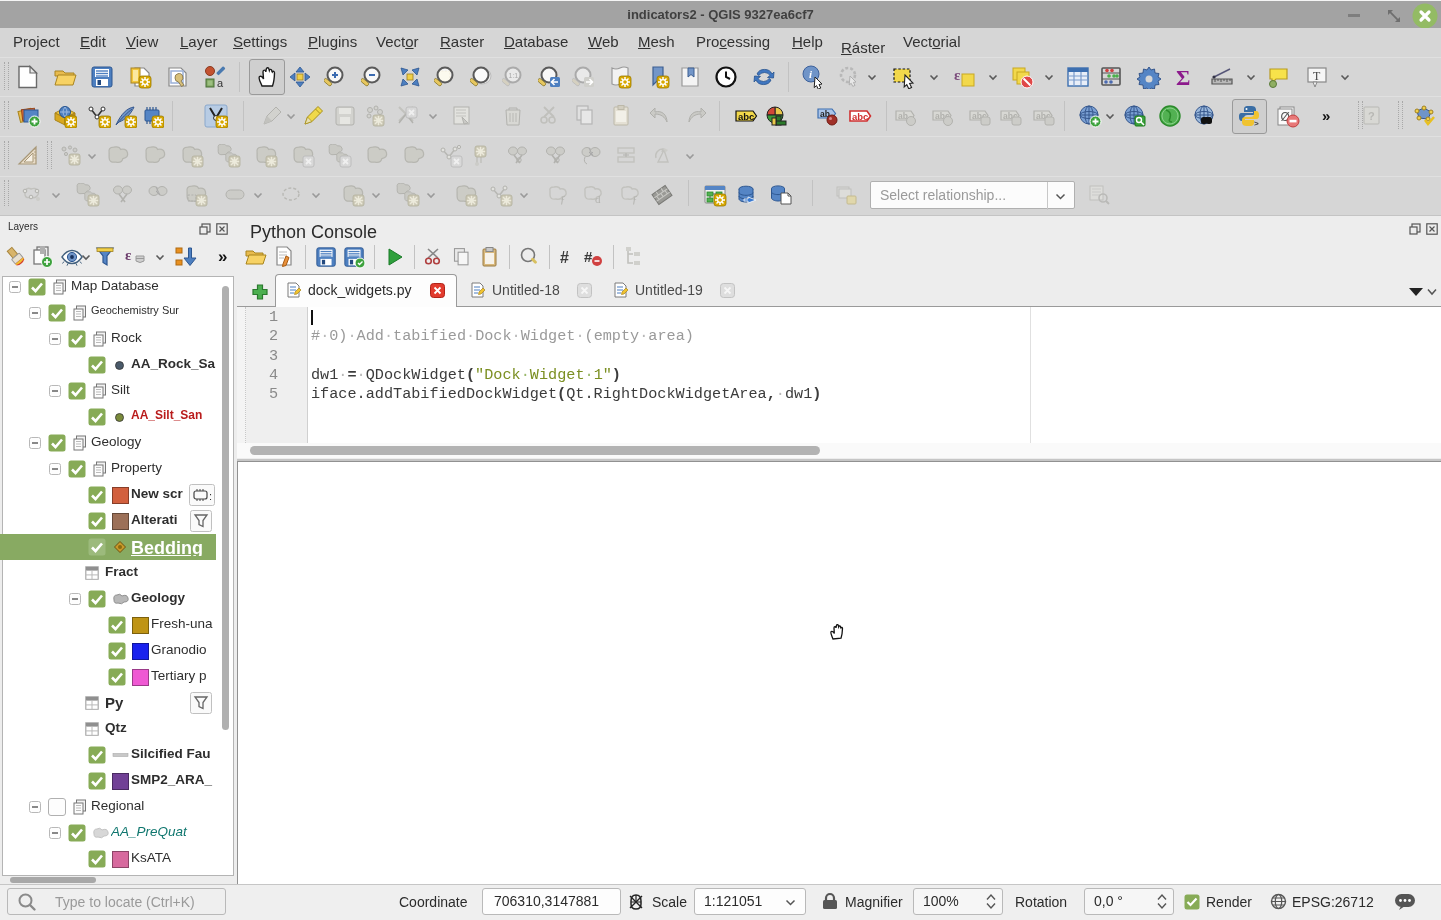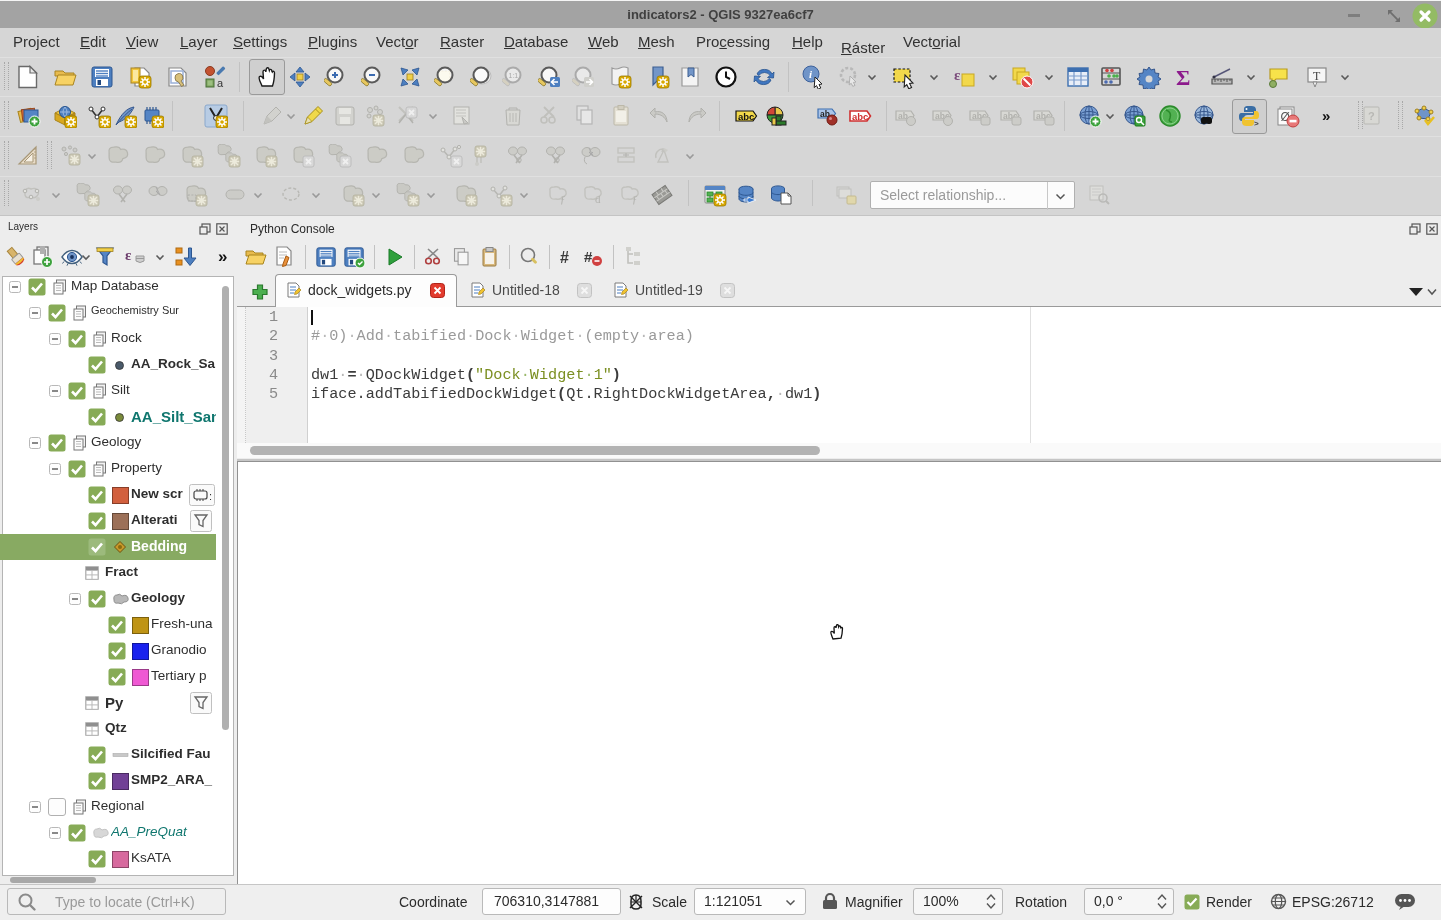--- a/index.html
+++ b/index.html
@@ -926,21 +926,21 @@
     <path d="M4 6.5 h5 M4 9 h5 M4 11.5 h5" stroke="#bbb"></path>
   </svg>
 <div class="abs" style="left:111px;top:382px;width:105px;height:18px;overflow:hidden;font-size:13.5px;font-weight:normal;font-style:normal;color:#2e2e2e;white-space:nowrap">Silt</div>
 <svg class="abs" style="left:88px;top:408px" width="18" height="18">
     <rect x="0.5" y="0.5" width="17" height="17" rx="2.5" fill="#87ab57"></rect>
     <path d="M4 9.5 L7.5 13 L14 5.5" fill="none" stroke="#fff" stroke-width="2.6"></path>
   </svg>
 <svg class="abs" style="left:114px;top:412px" width="11" height="11">
     <circle cx="5.5" cy="5.5" r="4" fill="#7a8a3a" stroke="#333" stroke-width="0.8"></circle>
   </svg>
-<div class="abs" style="left:131px;top:408px;width:85px;height:18px;overflow:hidden;font-size:15px;font-weight:bold;font-style:normal;color:#0f766e;white-space:nowrap">AA_Silt_San</div>
+<div class="abs" style="left:131px;top:408px;width:85px;height:18px;overflow:hidden;font-size:12px;font-weight:bold;font-style:normal;color:#b91c1c;white-space:nowrap">AA_Silt_San</div>
 <svg class="abs" style="left:29px;top:437px" width="12" height="12">
     <rect x="0.5" y="0.5" width="11" height="11" rx="2" fill="#fdfdfd" stroke="#b8b8b8"></rect>
     <path d="M3 6 h6" stroke="#555" stroke-width="1.4"></path>
   </svg>
 <svg class="abs" style="left:48px;top:434px" width="18" height="18">
     <rect x="0.5" y="0.5" width="17" height="17" rx="2.5" fill="#87ab57"></rect>
     <path d="M4 9.5 L7.5 13 L14 5.5" fill="none" stroke="#fff" stroke-width="2.6"></path>
   </svg>
 <svg class="abs" style="left:72px;top:435px" width="17" height="17">
     <rect x="4.5" y="1" width="9" height="11" fill="#f2f2f2" stroke="#777"></rect>
@@ -988,21 +988,21 @@
   </svg>
 <div class="abs" style="left:0px;top:534px;width:216px;height:26px;background:#88aa62"></div>
 <svg class="abs" style="left:88px;top:538px" width="18" height="18">
     <rect x="0.5" y="0.5" width="17" height="17" rx="2.5" fill="#9cba7c"></rect>
     <path d="M4 9.5 L7.5 13 L14 5.5" fill="none" stroke="#fff" stroke-width="2.6"></path>
   </svg>
 <svg class="abs" style="left:114px;top:541px" width="12" height="12">
     <path d="M6 0.5 L11.5 6 L6 11.5 L0.5 6 Z" fill="#c8992a" stroke="#6a5010"></path>
     <circle cx="6" cy="6" r="2" fill="#8a6a10"></circle>
   </svg>
-<div class="abs" style="left:131px;top:538px;width:85px;height:18px;overflow:hidden;font-size:14px;font-weight:bold;font-style:normal;color:#fff;white-space:nowrap">Bedding</div>
+<div class="abs" style="left:131px;top:538px;width:85px;height:18px;overflow:hidden;font-size:18px;font-weight:bold;font-style:normal;color:#fff;text-decoration:underline;white-space:nowrap">Bedding</div>
 <svg class="abs" style="left:84px;top:565px" width="16" height="16" viewBox="0 0 16 16">
     <use href="#table"></use>
   </svg>
 <div class="abs" style="left:105px;top:564px;width:111px;height:18px;overflow:hidden;font-size:13.5px;font-weight:bold;font-style:normal;color:#2e2e2e;white-space:nowrap">Fract</div>
 <svg class="abs" style="left:69px;top:593px" width="12" height="12">
     <rect x="0.5" y="0.5" width="11" height="11" rx="2" fill="#fdfdfd" stroke="#b8b8b8"></rect>
     <path d="M3 6 h6" stroke="#555" stroke-width="1.4"></path>
   </svg>
 <svg class="abs" style="left:88px;top:590px" width="18" height="18">
     <rect x="0.5" y="0.5" width="17" height="17" rx="2.5" fill="#87ab57"></rect>
@@ -1082,21 +1082,21 @@
   </svg>
 <div class="abs" style="left:111px;top:824px;width:105px;height:18px;overflow:hidden;font-size:13.5px;font-weight:normal;font-style:italic;color:#0f766e;white-space:nowrap">AA_PreQuat</div>
 <svg class="abs" style="left:88px;top:850px" width="18" height="18">
     <rect x="0.5" y="0.5" width="17" height="17" rx="2.5" fill="#87ab57"></rect>
     <path d="M4 9.5 L7.5 13 L14 5.5" fill="none" stroke="#fff" stroke-width="2.6"></path>
   </svg>
 <div class="abs" style="left:112px;top:851px;width:17px;height:17px;background:#d76a9e;border:1px solid rgba(0,0,0,0.35)"></div>
 <div class="abs" style="left:131px;top:850px;width:85px;height:18px;overflow:hidden;font-size:13.5px;font-weight:normal;font-style:normal;color:#2e2e2e;white-space:nowrap">KsATA</div>
 
 <div class="abs" style="left:237px;top:215px;width:1204px;height:246px;background:#ededed;border-top:1px solid #c4c4c4"></div>
-<div class="abs" style="left:250px;top:222px;font-size:12px;color:#2b2b2b">Python Console</div>
+<div class="abs" style="left:250px;top:222px;font-size:18px;color:#2b2b2b">Python Console</div>
 <svg class="abs" style="left:1409px;top:223px" width="12" height="12">
     <rect x="3" y="1" width="8" height="8" fill="none" stroke="#555" stroke-width="1.2"></rect>
     <rect x="1" y="4" width="7" height="7" fill="#ededed" stroke="#555" stroke-width="1.2"></rect>
   </svg>
 <svg class="abs" style="left:1426px;top:223px" width="12" height="12">
     <rect x="0.8" y="0.8" width="10.4" height="10.4" fill="none" stroke="#555" stroke-width="1.2"></rect>
     <path d="M3.5 3.5 L8.5 8.5 M8.5 3.5 L3.5 8.5" stroke="#555" stroke-width="1.2"></path>
   </svg>
 <svg class="abs" style="left:244px;top:245px" width="24" height="24" viewBox="0 0 24 24">
     <path d="M2 6 h7 l2 2 h8 v3 H2 Z" fill="#e8bb4e" stroke="#a8841c"></path>

